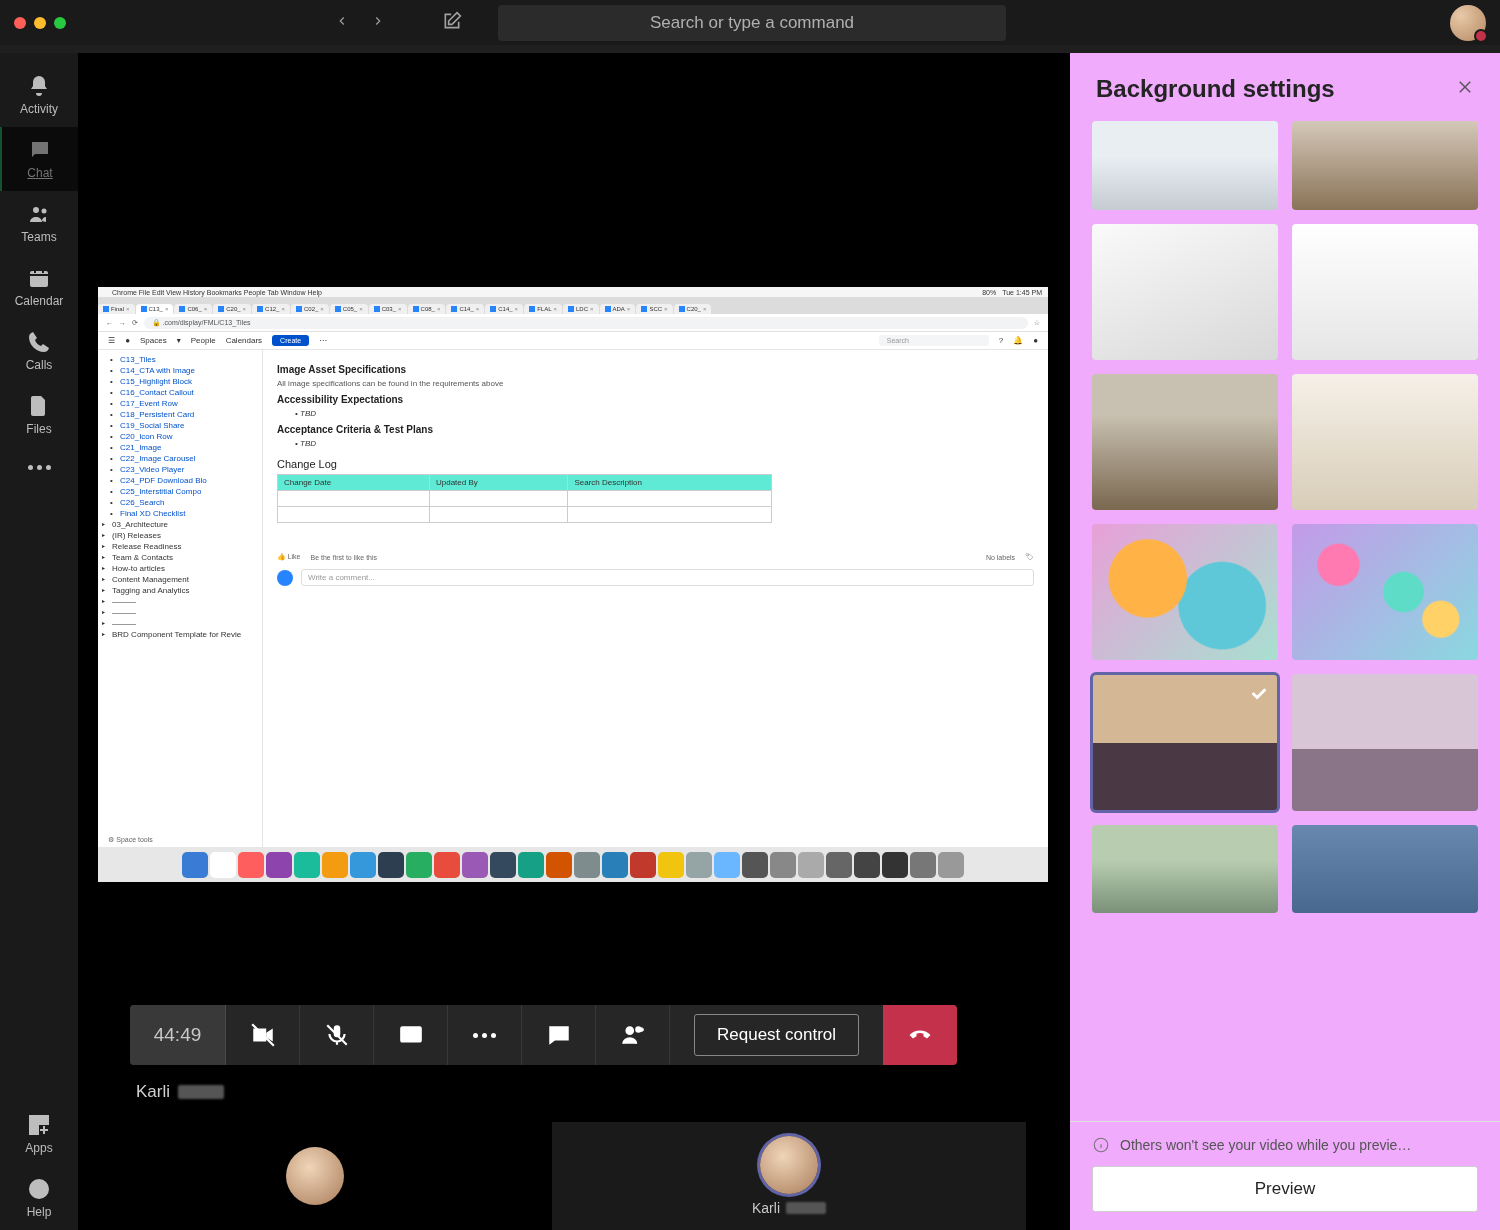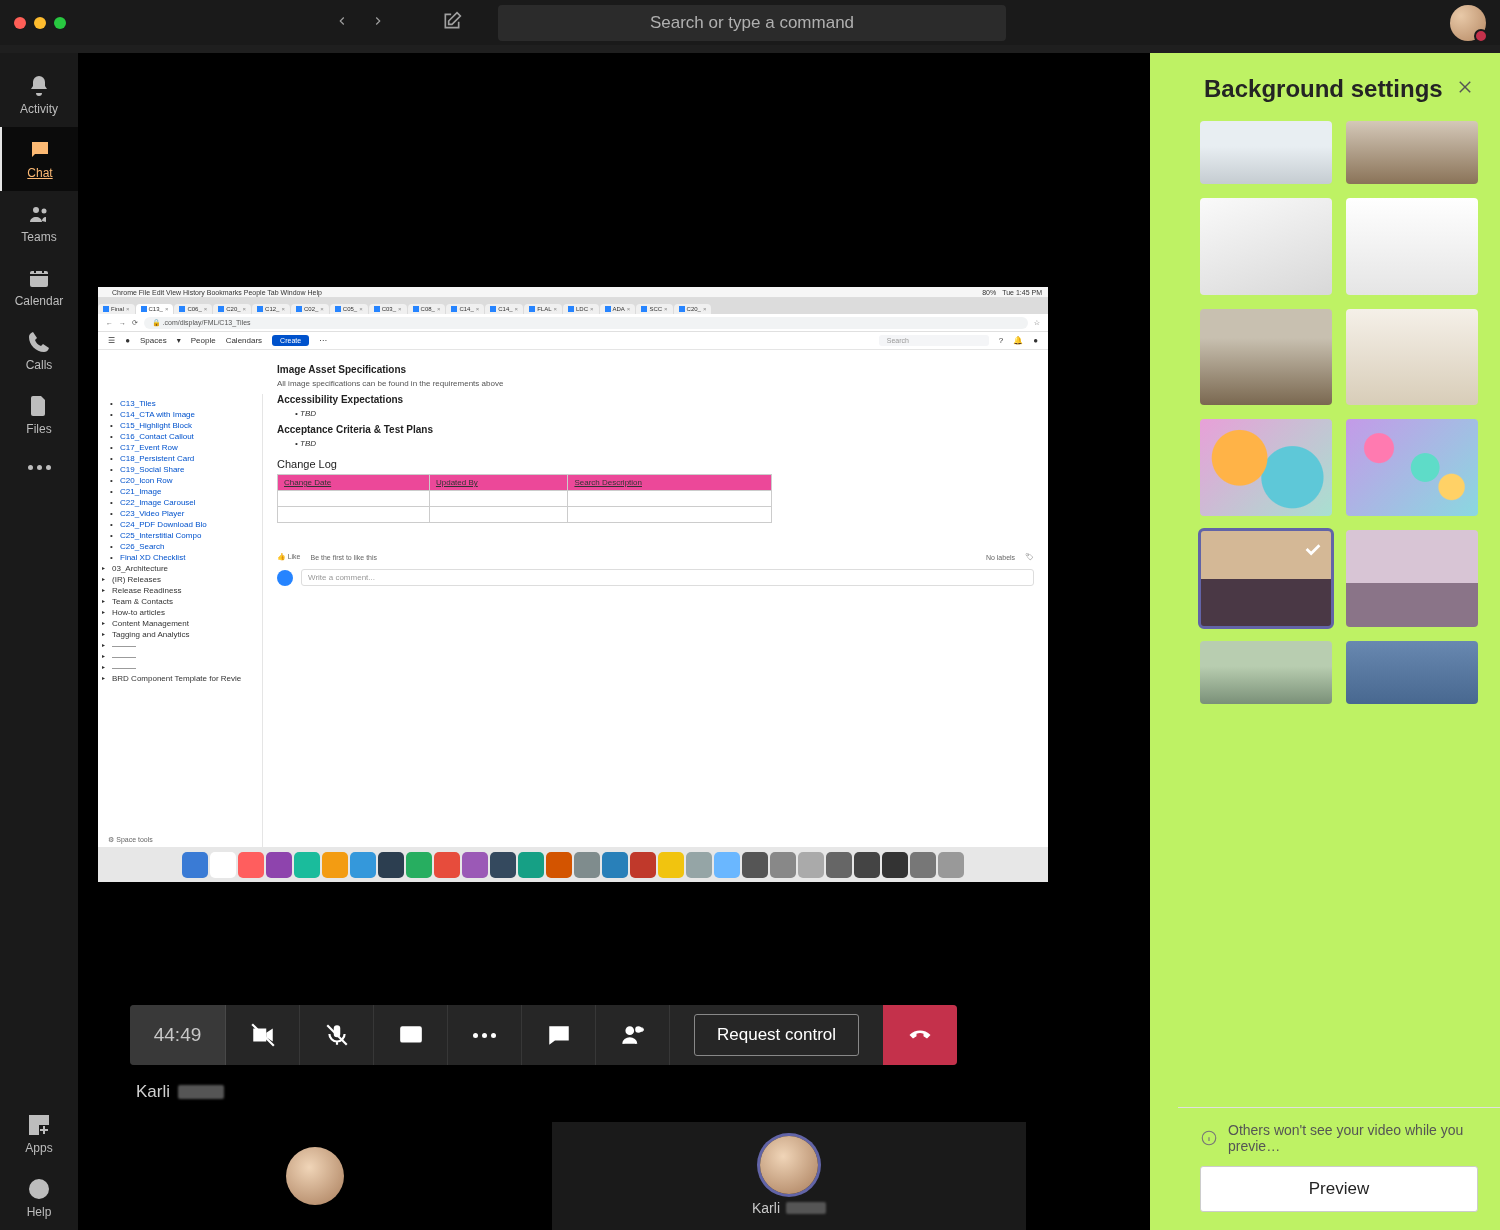--- a/index.html
+++ b/index.html
@@ -16,55 +16,55 @@
 .nav-arrows svg, .compose-btn svg { stroke: #a0a0a0; fill: none; stroke-width: 2; }
 .compose-btn { position: absolute; left: 442px; }
 .searchbar { position: absolute; left: 498px; width: 508px; height: 36px; background: #2b2b2b; border-radius: 4px; display: flex; align-items: center; justify-content: center; color: #b0b0b0; font-size: 17px; }
 .avatar-wrap { position: absolute; right: 14px; }
 .user-avatar { width: 36px; height: 36px; border-radius: 50%; background: radial-gradient(circle at 30% 30%, #e8c9a8, #b58863); position: relative; }
 .presence-dot { position: absolute; bottom: -2px; right: -2px; width: 14px; height: 14px; border-radius: 50%; background: #c4314b; border: 2px solid #1a1a1a; }
 
 
 .left-rail { position: absolute; left: 0; top: 53px; bottom: 0; width: 78px; background: #1a1a1a; display: flex; flex-direction: column; align-items: center; padding-top: 10px; }
 .rail-item { width: 78px; height: 64px; display: flex; flex-direction: column; align-items: center; justify-content: center; gap: 4px; color: #bdbdbd; font-size: 12px; cursor: pointer; }
-.rail-item.active { background: #0b0b0b; color: #fdba74; border-left: 2px solid #e5e5e5; text-decoration: underline; }
+.rail-item.active { background: #0b0b0b; color: #737373; border-left: 2px solid #14532d; text-decoration: underline; }
 .rail-item svg { width: 24px; height: 24px; fill: currentColor; }
 .rail-spacer { flex: 1; }
 
 
 .meeting-area { position: absolute; left: 78px; top: 53px; right: 0; bottom: 0; background: #000; }
 
 
 .shared-screen { position: absolute; left: 20px; top: 234px; width: 950px; height: 595px; background: #f4f4f4; overflow: hidden; font-size: 9px; color: #333; }
 .mac-menubar { height: 11px; background: #f6f6f6; display: flex; align-items: center; padding: 0 6px; font-size: 7px; gap: 8px; color: #333; border-bottom: 1px solid #ddd; }
 .mac-menubar .right { margin-left: auto; display: flex; gap: 6px; align-items: center; }
 .chrome-tabs { height: 16px; background: #dcdcdc; display: flex; align-items: flex-end; font-size: 6px; overflow: hidden; }
 .chrome-tab { background: #f0f0f0; border-radius: 4px 4px 0 0; padding: 2px 5px; margin-right: 1px; display: flex; align-items: center; gap: 2px; white-space: nowrap; }
 .chrome-tab::before { content: ""; width: 6px; height: 6px; background: #2684ff; display: inline-block; }
 .chrome-tab.active { background: #fff; }
 .chrome-addr { height: 18px; background: #fff; display: flex; align-items: center; padding: 0 8px; font-size: 7px; color: #555; gap: 6px; border-bottom: 1px solid #e0e0e0; }
 .addr-field { flex: 1; background: #f1f3f4; border-radius: 10px; padding: 2px 8px; font-size: 7px; }
 .conf-header { height: 18px; background: #fff; display: flex; align-items: center; padding: 0 10px; gap: 10px; font-size: 8px; border-bottom: 1px solid #e5e5e5; }
 .conf-header .create-btn { background: #0052cc; color: #fff; padding: 2px 8px; border-radius: 3px; font-size: 7px; }
 .conf-header .search { margin-left: auto; background: #f4f5f7; border-radius: 3px; padding: 2px 8px; width: 110px; font-size: 7px; color: #999; }
 .conf-body { display: flex; height: calc(100% - 63px - 35px); background: #fff; }
-.conf-sidebar { width: 165px; border-right: 1px solid #e5e5e5; padding: 4px 0; overflow: hidden; margin-top: 44px; }
+.conf-sidebar { width: 165px; border-right: 1px solid #e5e5e5; padding: 4px 0; overflow: hidden; }
 .conf-sidebar .item { padding: 1px 0 1px 22px; font-size: 8px; color: #0052cc; white-space: nowrap; position: relative; }
 .conf-sidebar .item::before { content: "•"; position: absolute; left: 12px; color: #333; }
 .conf-sidebar .item.plain { color: #333; padding-left: 14px; }
 .conf-sidebar .item.plain::before { content: "▸"; left: 4px; font-size: 6px; }
 .conf-sidebar .space-tools { position: absolute; bottom: 38px; left: 10px; font-size: 7px; color: #666; }
 .conf-content { flex: 1; padding: 8px 14px; font-size: 9px; }
 .conf-content h4 { font-size: 10px; font-weight: bold; margin: 6px 0 4px; color: #222; }
 .conf-content .subtext { font-size: 8px; color: #555; margin-bottom: 6px; }
 .conf-content .tbd { font-size: 8px; padding-left: 18px; font-style: italic; }
 .changelog-h { font-size: 11px; margin: 10px 0 4px; color: #222; }
 .change-table { border-collapse: collapse; width: 495px; font-size: 8px; }
 .change-table th, .change-table td { border: 1px solid #ccc; padding: 3px 6px; text-align: left; height: 16px; }
-.change-table th { background: #ec4899; font-weight: normal; text-decoration: underline; }
+.change-table th { background: #5eead4; font-weight: normal; }
 .like-row { margin-top: 30px; font-size: 7px; color: #666; display: flex; gap: 10px; align-items: center; }
 .like-row .nolabels { margin-left: auto; }
 .comment-row { margin-top: 8px; display: flex; gap: 8px; align-items: center; }
 .comment-row .av { width: 16px; height: 16px; border-radius: 50%; background: #2684ff; }
 .comment-row .input { flex: 1; border: 1px solid #ddd; border-radius: 3px; padding: 3px 6px; font-size: 8px; color: #999; }
 .mac-dock { position: absolute; bottom: 0; left: 0; right: 0; height: 35px; background: rgba(230,230,230,0.9); display: flex; align-items: center; justify-content: center; gap: 2px; padding: 0 6px; }
 .mac-dock .dock-icon { width: 26px; height: 26px; border-radius: 5px; background: linear-gradient(135deg, #6ab7ff, #3a7bd5); flex-shrink: 0; }
 
 
 .controls-bar { position: absolute; left: 52px; bottom: 165px; display: flex; height: 60px; background: rgba(40,40,40,0.95); border-radius: 4px; overflow: hidden; align-items: stretch; }
@@ -84,21 +84,21 @@
 
 .participant-strip { position: absolute; left: 0; right: 0; bottom: 0; height: 108px; display: flex; }
 .participant { flex: 1; display: flex; flex-direction: column; align-items: center; justify-content: center; gap: 6px; position: relative; }
 .participant.speaking { background: #1a1a1a; }
 .p-avatar { width: 58px; height: 58px; border-radius: 50%; background: radial-gradient(circle at 40% 35%, #f0d5b8, #a87c5a); }
 .p-avatar.ring { box-shadow: 0 0 0 3px #6264a7; }
 .p-name { color: #c8c8c8; font-size: 14px; display: flex; gap: 6px; align-items: center; }
 .p-name .blur { width: 40px; height: 12px; background: #555; border-radius: 2px; filter: blur(1px); }
 
 
-.bg-panel { position: absolute; right: 0; top: 0; bottom: 0; width: 350px; background: #bef264; display: flex; flex-direction: column; padding-left: 28px; }
+.bg-panel { position: absolute; right: 0; top: 0; bottom: 0; width: 430px; background: #f0abfc; display: flex; flex-direction: column; }
 .bg-h { padding: 22px 26px 14px; display: flex; align-items: center; }
 .bg-h h2 { font-size: 24px; font-weight: 700; color: #242424; }
 .bg-h .close { margin-left: auto; cursor: pointer; }
 .bg-h .close svg { width: 18px; height: 18px; stroke: #555; stroke-width: 2; fill: none; }
 .bg-grid { flex: 1; overflow-y: auto; padding: 4px 22px; display: grid; grid-template-columns: 1fr 1fr; gap: 14px; align-content: start; }
 .bg-tile { aspect-ratio: 172/82; border-radius: 4px; background: #ccc; position: relative; cursor: pointer; overflow: hidden; }
 .bg-tile.tall { aspect-ratio: 172/126; }
 .bg-tile.selected { outline: 3px solid #6264a7; outline-offset: -1px; }
 .bg-tile .check { position: absolute; top: 8px; right: 8px; width: 22px; height: 22px; }
 .bg-tile .check svg { stroke: #fff; stroke-width: 3; fill: none; }

